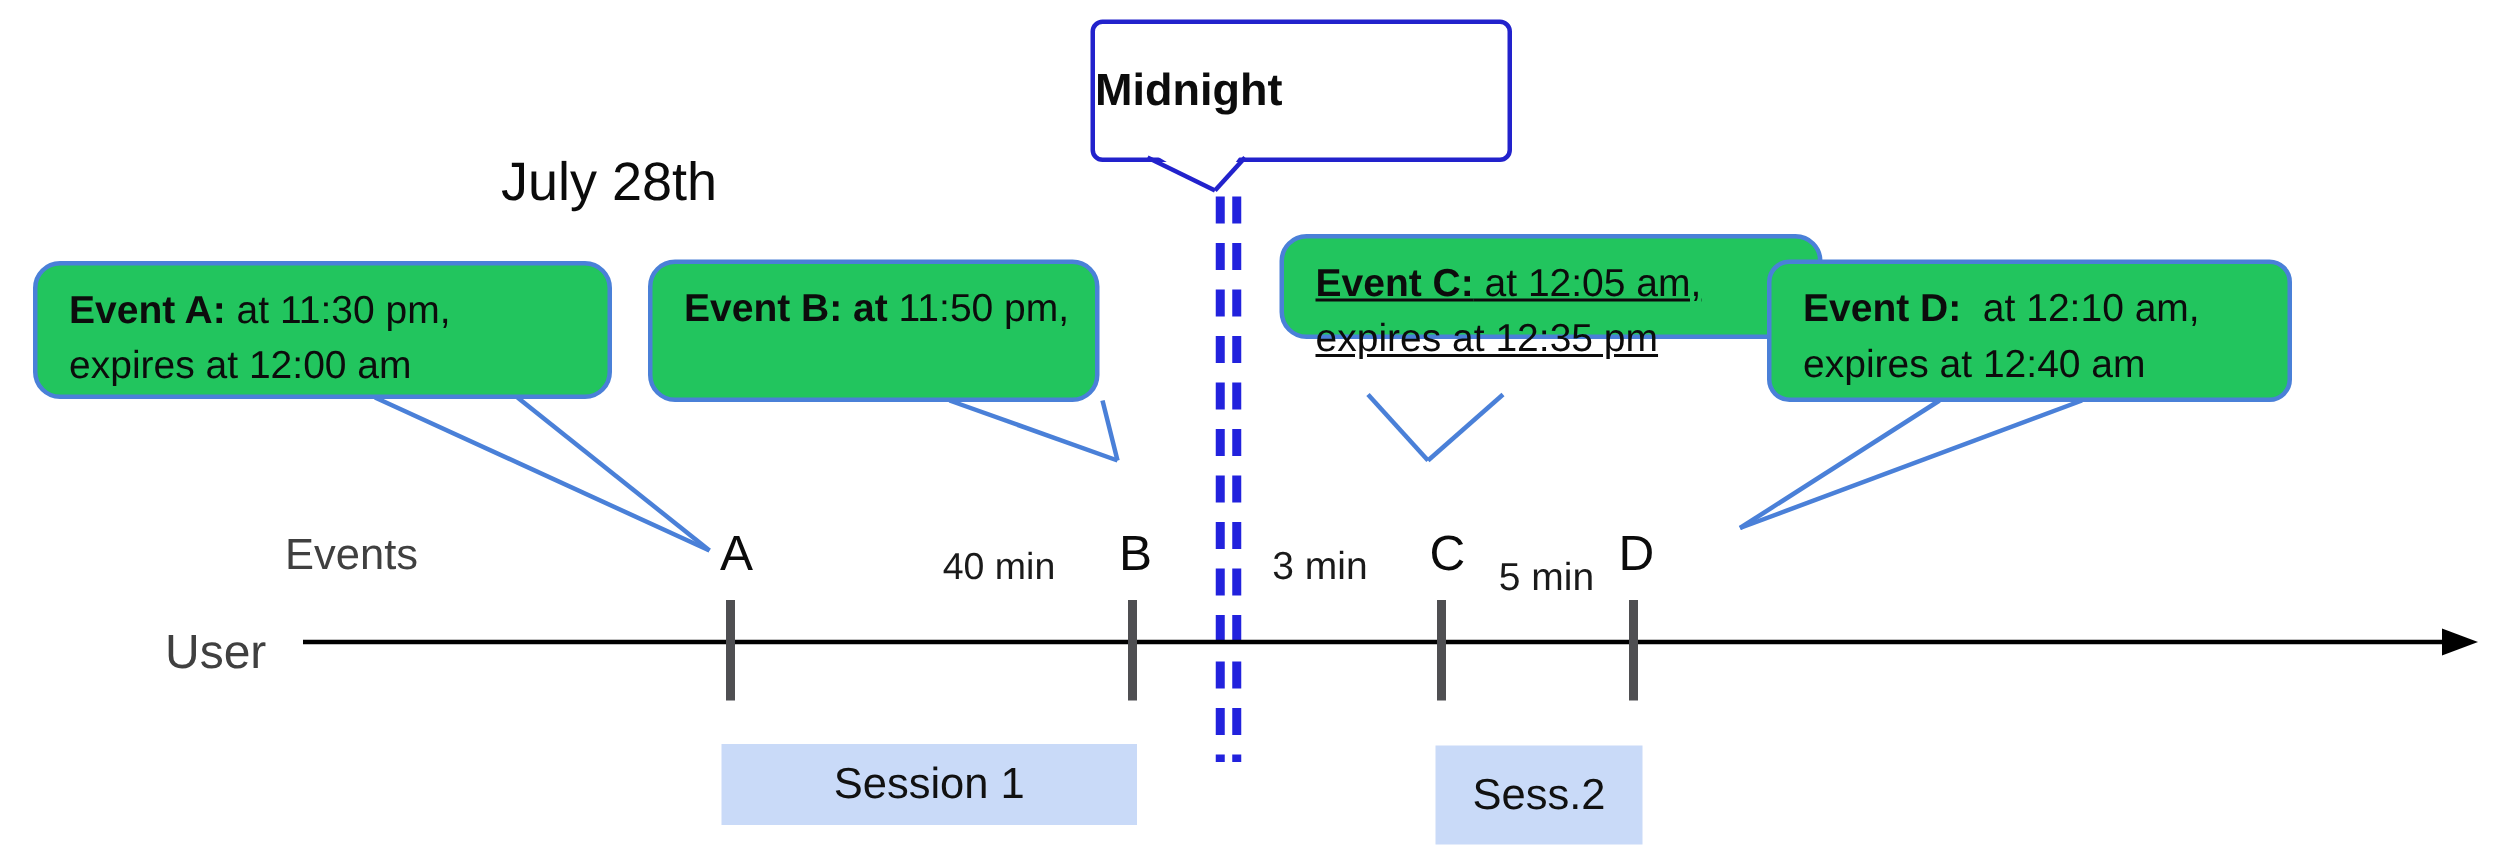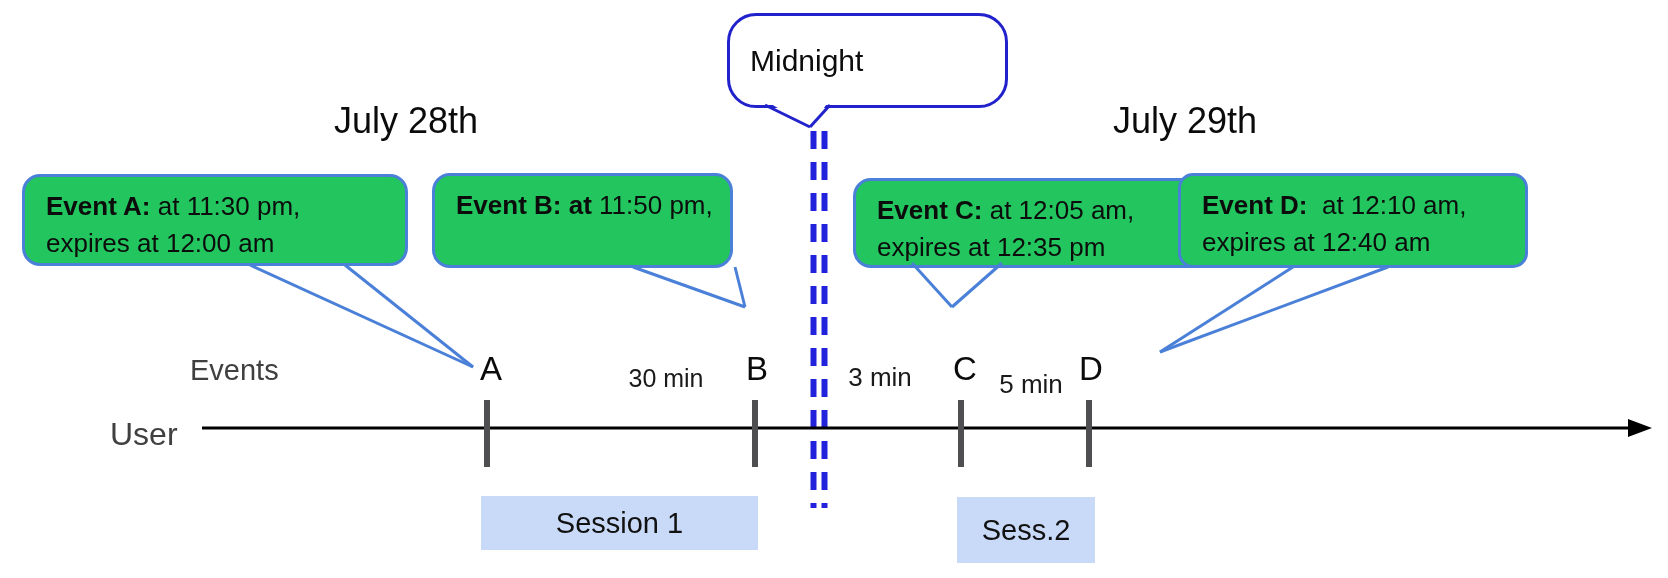--- a/index.html
+++ b/index.html
@@ -7,73 +7,72 @@
   .canvas{position:relative;width:1668px;height:578px;background:#fff;overflow:hidden;}
   .abs{position:absolute;}
   .date-label{font-size:36px;color:#0b0b0b;transform:translateX(-50%);white-space:nowrap;}
   .callout{
     position:absolute;background:#22c55e;border:3px solid #4a80d8;border-radius:18px;
     font-size:26px;color:#0c0c0c;padding:11px 0 0 21px;line-height:37px;box-sizing:border-box;
     white-space:nowrap;
   }
   .callout b{font-weight:bold;}
   .midnight{
-    position:absolute;background:#ffffff;border:3px solid #2222cc;border-radius:29px;
+    position:absolute;background:#ffffff;border:3px solid #2222cc;border-radius:8px;
     font-size:30px;color:#0c0c0c;box-sizing:border-box;display:flex;align-items:center;
-    padding-left:20px;white-space:nowrap;
+    white-space:nowrap;font-weight:bold;
   }
   .axis-label{position:absolute;color:#404040;white-space:nowrap;}
   .tick-label{position:absolute;font-size:33px;color:#0b0b0b;transform:translateX(-50%);}
   .interval-label{position:absolute;font-size:26px;color:#1a1a1a;transform:translateX(-50%);}
   .session{
     position:absolute;background:#c9daf8;display:flex;align-items:center;justify-content:center;
     font-size:29px;color:#111111;
   }
   svg.overlay{position:absolute;left:0;top:0;pointer-events:none;}
 </style>
 </head>
 <body>
 
 <div class="canvas">
 
   <div class="abs date-label" style="left:406px;top:100px;">July 28th</div>
-  <div class="abs date-label" style="left:1185px;top:100px;">July 29th</div>
 
   <div class="midnight" style="left:727px;top:13px;width:281px;height:95px;">
     <span>Midnight</span>
   </div>
 
   <div class="callout" style="left:22px;top:174px;width:386px;height:92px;">
     <div><b>Event A:</b><span> at 11:30 pm,</span></div>
     <div>expires at 12:00 am</div>
   </div>
 
   <div class="callout" style="left:432px;top:173px;width:301px;height:95px;">
     <div><b>Event B: at</b><span> 11:50 pm,</span></div>
   </div>
 
-  <div class="callout" style="left:853px;top:178px;width:362px;height:90px;">
+  <div class="callout" style="left:853px;top:156px;width:362px;height:70px;text-decoration:underline;">
     <div><b>Event C:</b><span> at 12:05 am,</span></div>
     <div>expires at 12:35 pm</div>
   </div>
 
   <div class="callout" style="left:1178px;top:173px;width:350px;height:95px;border-radius:15px;">
     <div><b>Event D:</b><span>&nbsp; at 12:10 am,</span></div>
     <div>expires at 12:40 am</div>
   </div>
 
   <div class="axis-label" style="left:190px;top:354px;font-size:29px;">Events</div>
   <div class="axis-label" style="left:110px;top:416px;font-size:32px;">User</div>
 
   <div class="tick-label" style="left:491px;top:350px;">A</div>
   <div class="tick-label" style="left:757px;top:350px;">B</div>
   <div class="tick-label" style="left:965px;top:350px;">C</div>
   <div class="tick-label" style="left:1091px;top:350px;">D</div>
 
-  <div class="interval-label" style="left:666px;top:364px;font-size:25px;">30 min</div>
+  <div class="interval-label" style="left:666px;top:364px;font-size:25px;">40 min</div>
   <div class="interval-label" style="left:880px;top:362px;">3 min</div>
   <div class="interval-label" style="left:1031px;top:369px;">5 min</div>
 
   <div class="session" style="left:481px;top:496px;width:277px;height:54px;">
     <span>Session 1</span>
   </div>
   <div class="session" style="left:957px;top:497px;width:138px;height:66px;">
     <span>Sess.2</span>
   </div>
 

